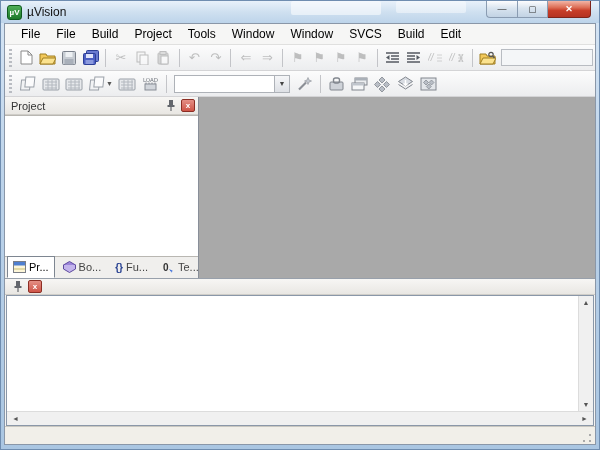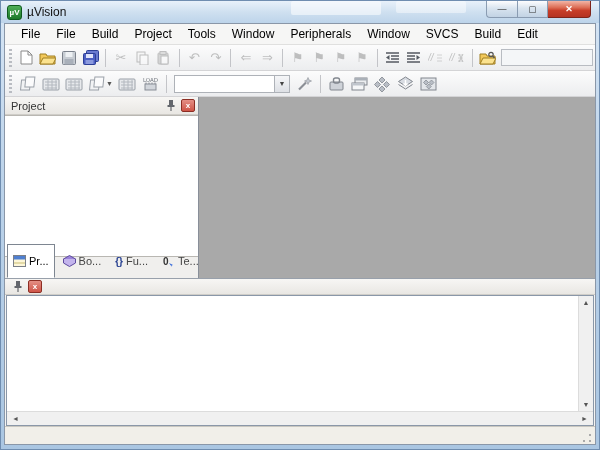--- a/index.html
+++ b/index.html
@@ -89,21 +89,21 @@
   .panel-title { flex:1; font-size:11px; color:#333; }
   .pin-btn { width:14px; height:14px; display:flex; align-items:center; justify-content:center; cursor:default; }
   .panel-close {
     width:14px; height:13px; margin-left:3px; border-radius:2px; cursor:default;
     background:linear-gradient(180deg,#e48f85,#cf5548); border:1px solid #8c2e24;
     color:#fff; font-size:8px; font-weight:bold; display:flex; align-items:center; justify-content:center;
   }
   .tree-area { flex:1; background:#fff; border:1px solid #b9b7b2; border-left:none; border-right:none; min-height:0; }
   .tab-row { height:21px; display:flex; align-items:flex-end; padding:0 2px; background:#f0efed; flex:0 0 auto; }
   .tab {
-    display:flex; align-items:center; gap:3px; height:19px; padding:16px 5px;
+    display:flex; align-items:center; gap:3px; height:19px; padding:10px 5px;
     font-size:11px; color:#444; border:1px solid transparent; cursor:default; white-space:nowrap;
   }
   .tab.active { background:#fff; border:1px solid #7e8691; border-bottom:1px solid #fff; height:20px; color:#000; }
   .tab-sep { width:1px; height:12px; background:#b9bcc2; margin:0 1px 3px; }
   .tab .braces { font-size:10px; font-weight:bold; color:#233d8f; }
   .doc-area { flex:1; background:#a9a9a9; }
   
   .bo-header {
     height:17px; display:flex; align-items:center; padding:0 3px 0 6px; flex:0 0 auto;
     background:linear-gradient(180deg,#f7f6f4,#e9e7e3); border-top:1px solid #98a0ab; border-bottom:1px solid #cfcdc8;
@@ -146,21 +146,20 @@
 
   <div class="client">
 
     <div class="menubar" id="menubar">
         <div class="menu-item">File</div>
         <div class="menu-item">File</div>
         <div class="menu-item">Build</div>
         <div class="menu-item">Project</div>
         <div class="menu-item">Tools</div>
         <div class="menu-item">Window</div>
-        <div class="menu-item">Peripherals</div>
         <div class="menu-item">Window</div>
         <div class="menu-item">SVCS</div>
         <div class="menu-item">Build</div>
         <div class="menu-item">Edit</div>
       </div>
 
     <div class="toolbar" id="toolbar1">
         <div class="grip"></div>
         <div class="tb-btn">
           <svg width="14" height="15">

